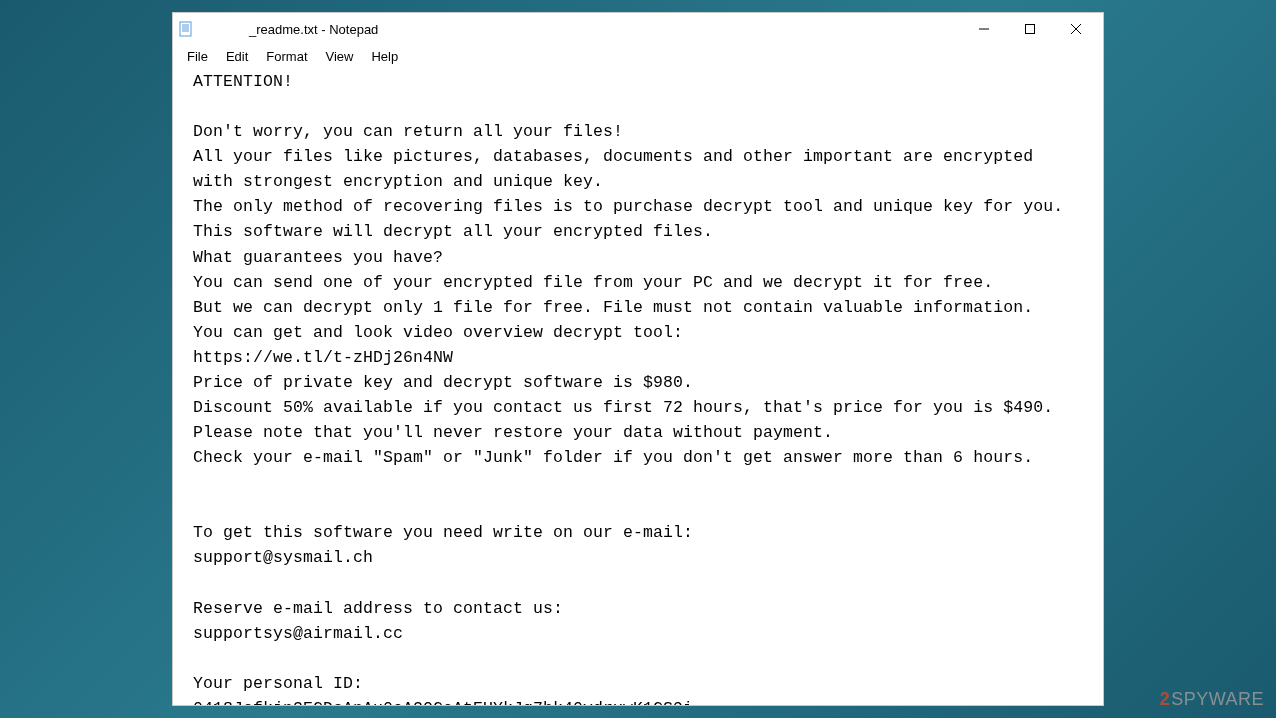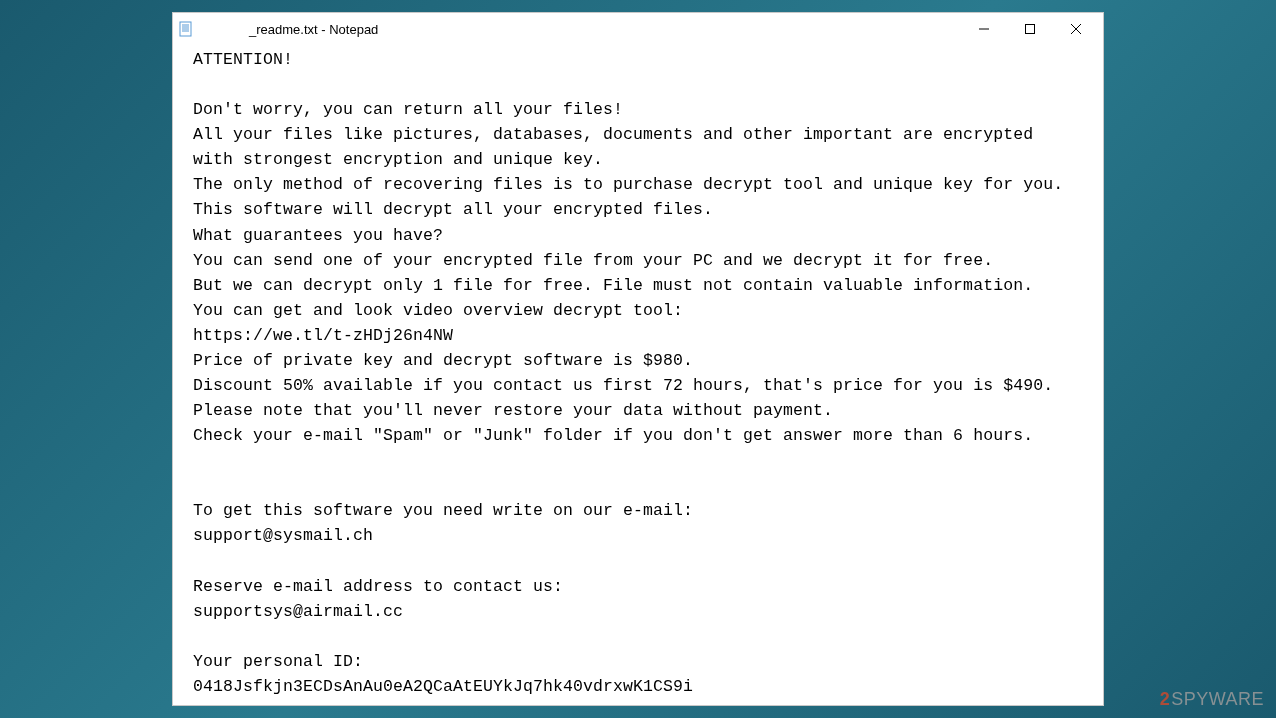--- a/index.html
+++ b/index.html
@@ -126,20 +126,27 @@
           </svg>
       </button>
       <button class="titlebar-btn">
         <svg width="10" height="10" viewBox="0 0 10 10">
             <line x1="0" y1="0" x2="10" y2="10" stroke="#000" stroke-width="1"></line>
             <line x1="10" y1="0" x2="0" y2="10" stroke="#000" stroke-width="1"></line>
           </svg>
       </button>
     </div>
   </div>
+  <div class="menubar">
+    <span class="menu-item">File</span>
+    <span class="menu-item">Edit</span>
+    <span class="menu-item">Format</span>
+    <span class="menu-item">View</span>
+    <span class="menu-item">Help</span>
+  </div>
   <div class="content" id="textarea">ATTENTION!
 
 Don't worry, you can return all your files!
 All your files like pictures, databases, documents and other important are encrypted with strongest encryption and unique key.
 The only method of recovering files is to purchase decrypt tool and unique key for you.
 This software will decrypt all your encrypted files.
 What guarantees you have?
 You can send one of your encrypted file from your PC and we decrypt it for free.
 But we can decrypt only 1 file for free. File must not contain valuable information.
 You can get and look video overview decrypt tool:

